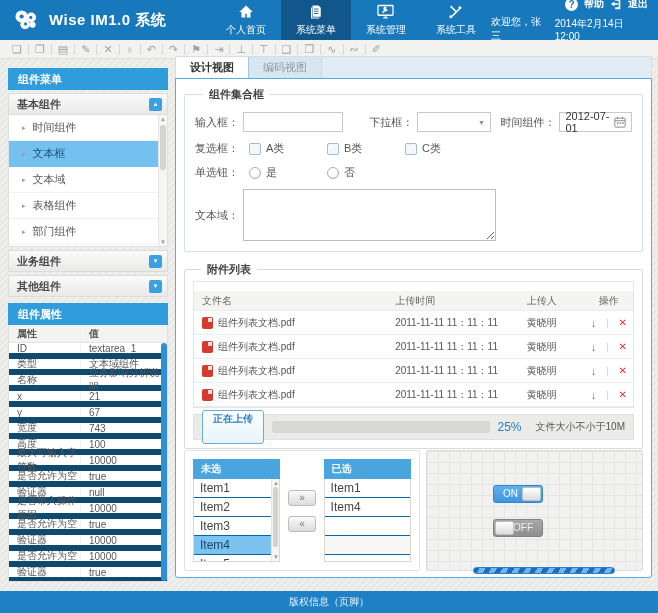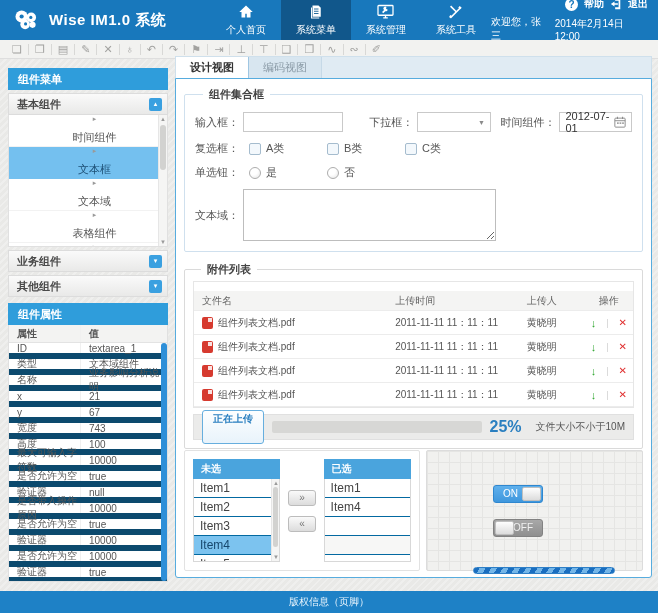--- a/index.html
+++ b/index.html
@@ -25,21 +25,21 @@
   .toolbar { position:absolute; top:40px; left:0; right:0; height:19px; background:#f2f2f0; border-bottom:1px solid #dedede; display:flex; align-items:center; padding-left:8px; }
   .tb-icon { color:#a2a2a0; font-size:11px; padding:0 4px; line-height:18px; cursor:pointer; }
   .tb-sep { width:1px; height:11px; background:#d8d8d6; margin:0 2px; }
 
   
   .sidebar { position:absolute; left:8px; top:68px; width:160px; height:514px; display:flex; flex-direction:column; }
   .pane-header { height:22px; background:#2f9ddb; color:#fff; font-size:11px; font-weight:bold; line-height:22px; padding-left:10px; flex:none; }
   .acc { height:22px; flex:none; margin-top:3px; background:linear-gradient(#fafafa,#e9e9e8); border:1px solid #dcdcdc; display:flex; align-items:center; justify-content:space-between; padding:0 5px 0 8px; font-size:11px; font-weight:bold; color:#4a4a4a; cursor:pointer; }
   .acc-btn { width:13px; height:13px; background:#3aa0e0; color:#fff; font-size:7px; display:flex; align-items:center; justify-content:center; border-radius:2px; }
   .side-list { flex:none; height:132px; background:#fff; border:1px solid #e0e0e0; border-top:none; position:relative; overflow:hidden; }
-  .side-item { height:32px; display:flex; align-items:center; gap:7px; padding-left:13px; font-size:11px; color:#555; border-bottom:1px solid #f2f2f2; cursor:pointer;flex-direction:column; }
+  .side-item { height:26px; display:flex; align-items:center; gap:7px; padding-left:13px; font-size:11px; color:#555; border-bottom:1px solid #f2f2f2; cursor:pointer; }
   .side-item .arr { color:#9a9a9a; font-size:7px; }
   .side-item.sel { background:#74c0ef; color:#1d4f75; border-bottom-color:#74c0ef; }
   .vscroll { position:absolute; right:0; top:0; bottom:0; width:9px; background:#f5f5f4; border-left:1px solid #e6e6e6; font-size:6px; color:#9a9a9a; text-align:center; }
   .vscroll .a-up { position:absolute; top:1px; left:0; right:0; }
   .vscroll .a-dn { position:absolute; bottom:1px; left:0; right:0; }
   .vscroll .thumb { position:absolute; left:1px; right:1px; top:10px; height:45px; background:#d2d2d0; border-radius:3px; }
   .props-box { flex:1; margin-top:6px; display:flex; flex-direction:column; min-height:0; }
   .props-table { flex:1; background:#fff; border:1px solid #e0e0e0; border-top:none; overflow:hidden; position:relative; }
   .prow { display:flex; height:16px; border-bottom:6px solid #0c4a6e; font-size:10px; }
   .prow.phead { height:18px; background:#f3f3f2; font-weight:bold; color:#555; border-bottom:1px solid #e3e3e3; }
@@ -80,21 +80,21 @@
   .c-file { width:44%; } .c-time { width:30%; } .c-user { width:15%; } .c-ops { width:11%; justify-content:center; padding-left:0; }
   .pdf-ic { width:11px; height:12px; background:#d63a2f; border-radius:2px; position:relative; flex:none; }
   .pdf-ic:after { content:""; position:absolute; right:1px; top:1px; width:4px; height:4px; background:#fff; opacity:.85; }
   .dl { color:#2ca52c; font-weight:bold; font-size:11px; cursor:pointer; }
   .del { color:#e03030; font-weight:bold; font-size:10px; cursor:pointer; }
   .opsep { color:#d0d0d0; margin:0 5px; font-size:9px; }
   .upbar { margin-top:6px; height:26px; background:#ebebea; border:1px solid #e0e0e0; display:flex; align-items:center; padding:0 8px; gap:8px; }
   .upbtn { height:34px; padding:0 10px; background:linear-gradient(#fdfeff,#e8f3fb); border:1px solid #66aede; border-radius:3px; color:#2a7fc0; font-size:10px; font-weight:bold; line-height:16px; cursor:pointer; }
   .ptrack { flex:1; height:12px; background:#d7d7d5; border-radius:2px; overflow:hidden; }
   .pfill { height:100%; background:linear-gradient(#5cabe2,#3e97d8); }
-  .ppct { color:#2a7fc0; font-size:16px; font-weight:bold; }
+  .ppct { color:#2a7fc0; font-size:12px; font-weight:normal; }
   .phint { color:#555; font-size:10px; margin-left:6px; }
 
   
   .bottom { display:flex; gap:6px; margin-top:1px; flex:1; min-height:0; }
   .dualwrap { width:236px; border:1px solid #e2e2e2; background:#fff; border-radius:2px; padding:8px; display:flex; gap:0; position:relative; }
   .dlist { width:93px; display:flex; flex-direction:column; }
   .dl-head { height:20px; background:#4aa4dd; color:#fff; font-size:10px; font-weight:bold; line-height:20px; padding-left:8px; flex:none; }
   .dl-body { flex:1; border:1px solid #d8d8d8; border-top:none; position:relative; overflow:hidden; }
   .ditem { height:19px; line-height:19px; font-size:12px; color:#444; padding-left:6px; border-bottom:1px solid #0369a1; cursor:pointer; }
   .ditem.sel { background:#7cc3ef; color:#17486e; }

